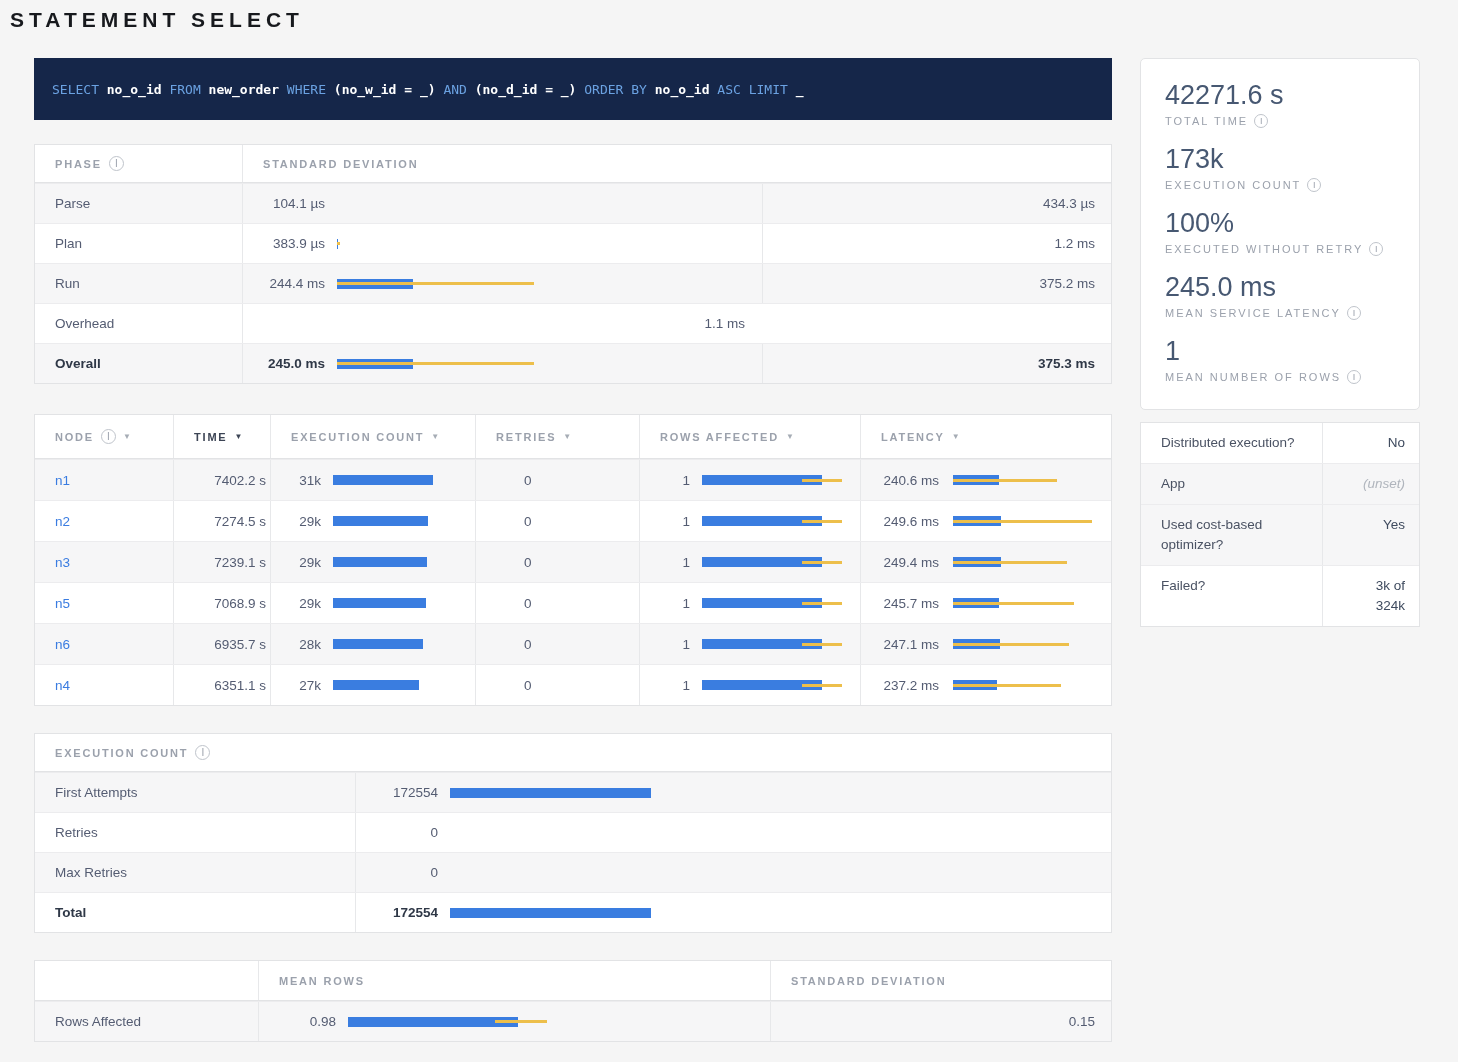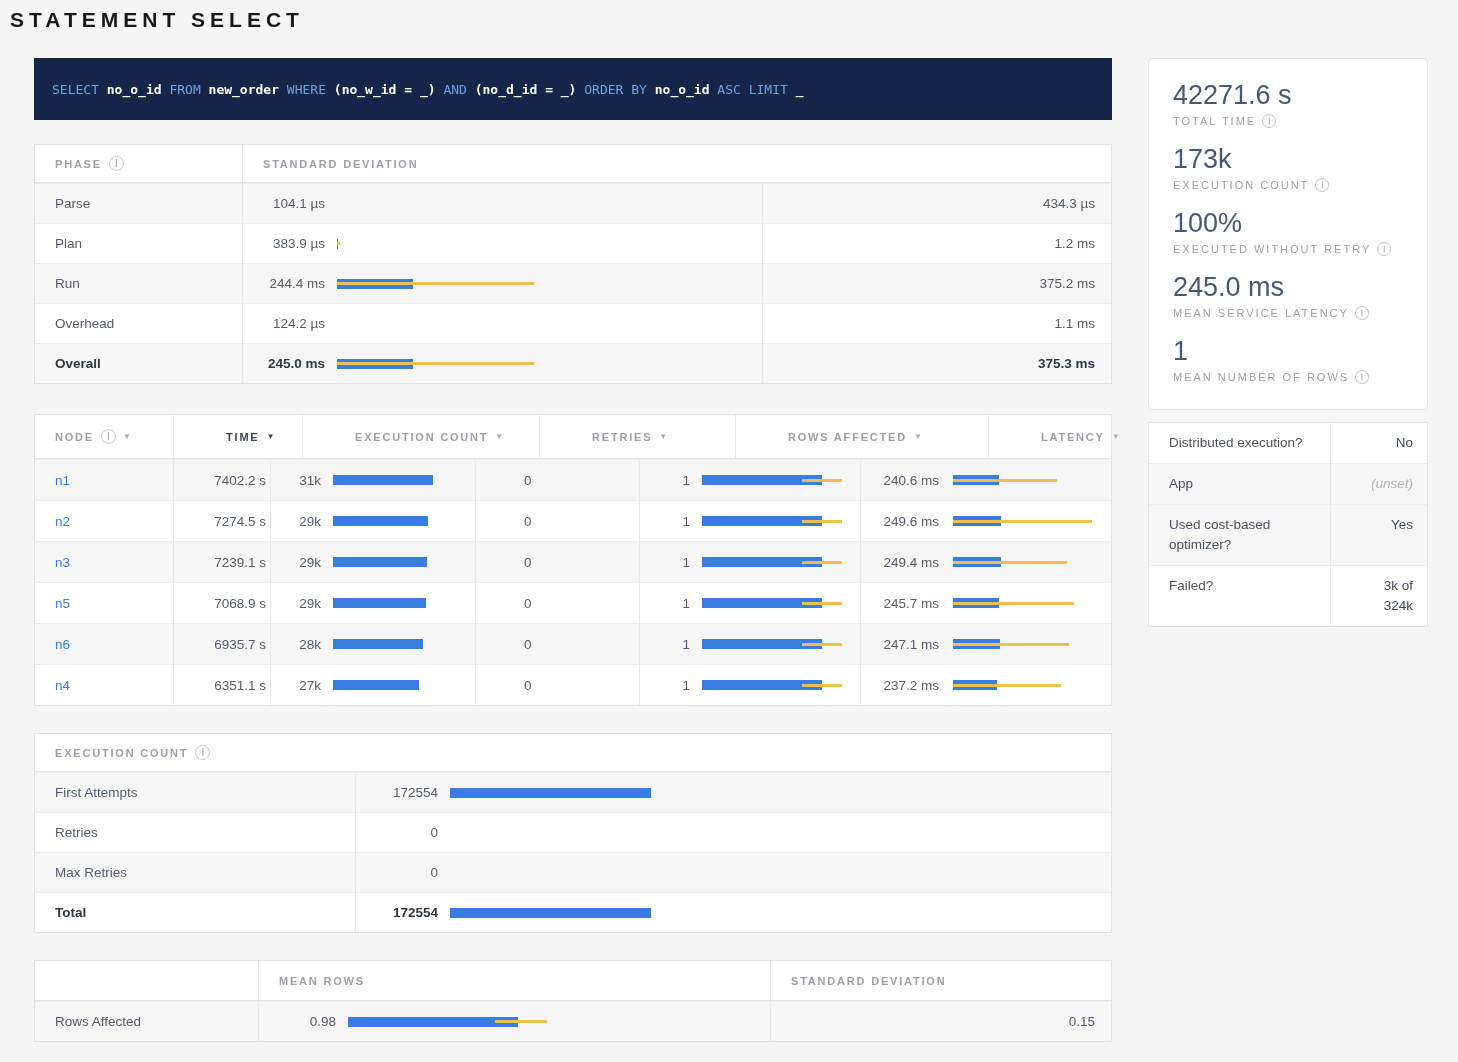--- a/index.html
+++ b/index.html
@@ -3,21 +3,21 @@
 <meta charset="utf-8">
 <style>
   * { box-sizing: border-box; margin: 0; padding: 0; }
   html,body { background:#f5f5f5; font-family:"Liberation Sans", sans-serif; }
   .page { width:1458px; min-height:1062px; padding:8px 30px 20px 10px; position:relative; }
 
   h1.title { font-size:21px; font-weight:bold; letter-spacing:5px; color:#17191d; padding-left:0; margin-bottom:2px; }
 
   .layout { display:flex; align-items:flex-start; padding-left:24px; margin-top:26px; }
   .main-col { width:1078px; }
-  .side-col { width:280px; margin-left:36px; }
+  .side-col { width:280px; margin-left:28px; }
 
   
   .sqlbox { background:#152649; height:62px; display:flex; align-items:center; padding:0 18px; }
   .sqlbox code { font-family:"DejaVu Sans Mono", monospace; font-size:13px; }
   .sqlbox .kw { color:#6ba2e2; }
   .sqlbox .id { color:#ffffff; font-weight:bold; }
 
   
   .tbl { background:#fff; border:1px solid #e2e3e5; margin-top:24px; }
   .tr { display:grid; align-items:center; }
@@ -42,21 +42,21 @@
   .info-i { width:15px; height:15px; border:1px solid #bfc4cb; border-radius:50%; color:#9ba1ac; font-size:10px; display:inline-flex; align-items:center; justify-content:center; font-weight:normal; letter-spacing:0; flex:0 0 auto; }
   .sortcaret { font-size:8px; color:#a6acb5; }
   .sortcaret.dark { color:#3c4454; }
 
   
   .phase-tbl .tr { grid-template-columns:208px 520px 350px; height:40px; }
   .phase-tbl .thead { height:38px; }
 
   
   .node-tbl .tr { grid-template-columns:139px 97px 205px 164px 221px 252px; height:41px; }
-  .node-tbl .thead { height:44px;gap:32px; }
+  .node-tbl .thead { height:44px; }
   a.nodelink { color:#3a7ce1; font-size:13.5px; text-decoration:none; cursor:pointer; }
   .th.dark-th { color:#3c4454; }
   .c-time { justify-content:flex-end; padding-right:4px; }
   .c-retries { padding-left:48px; }
 
   
   .exec-tbl .tr { grid-template-columns:321px 757px; height:40px; }
   .exec-tbl .thead { height:38px; }
 
   
@@ -143,26 +143,20 @@
               </span>
             </div>
           <div class="td num-right">
               <span class="val">375.2 ms</span>
             </div>
         </div>
         <div class="tr">
           <div class="td cell-line">
               <span class="txt">Overhead</span>
             </div>
-          <div class="td cell-line">
-              <span class="val" style="width:62px">124.2 µs</span>
-              <span class="hbar">
-                <span class="hb" style="width: 0px;"></span>
-              </span>
-            </div>
           <div class="td num-right">
               <span class="val">1.1 ms</span>
             </div>
         </div>
         <div class="tr alt bold">
           <div class="td cell-line">
               <span class="txt">Overall</span>
             </div>
           <div class="td cell-line">
               <span class="val" style="width:62px">245.0 ms</span>

